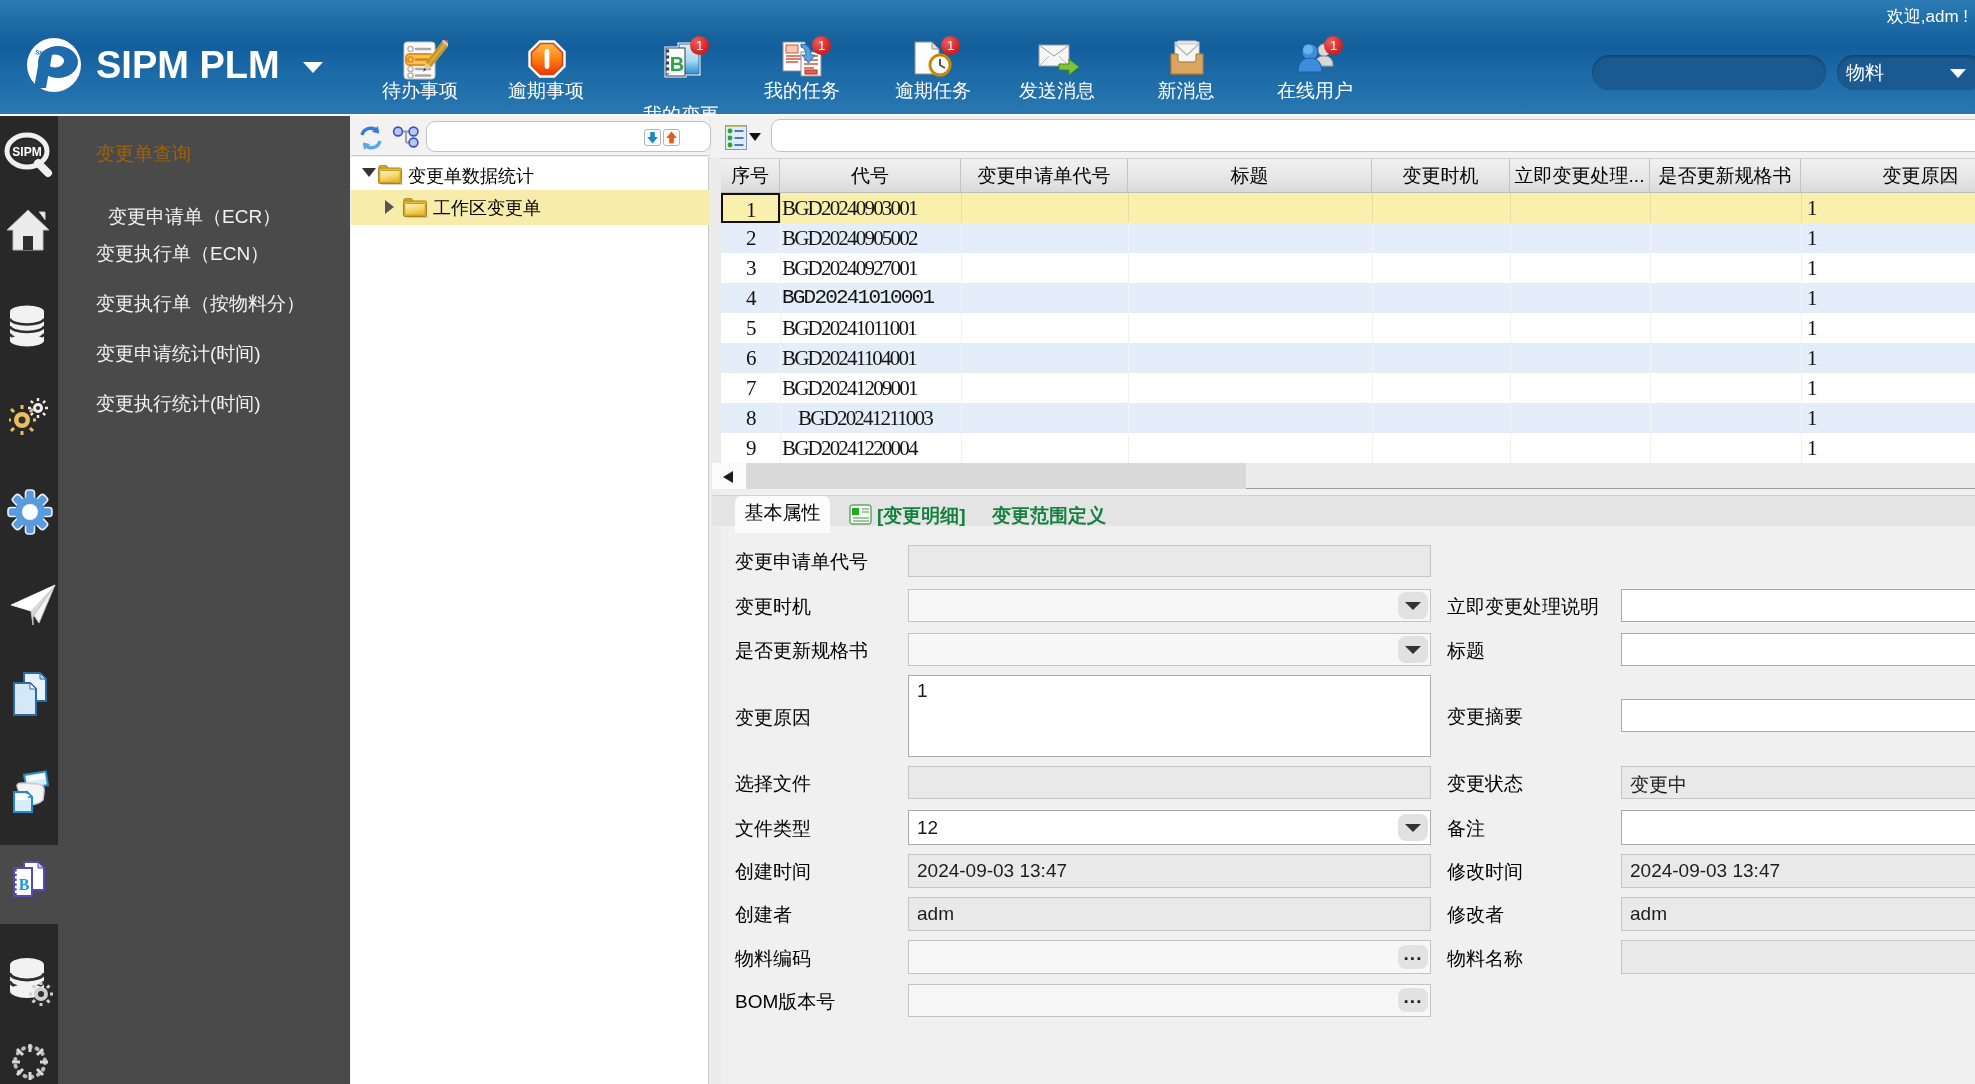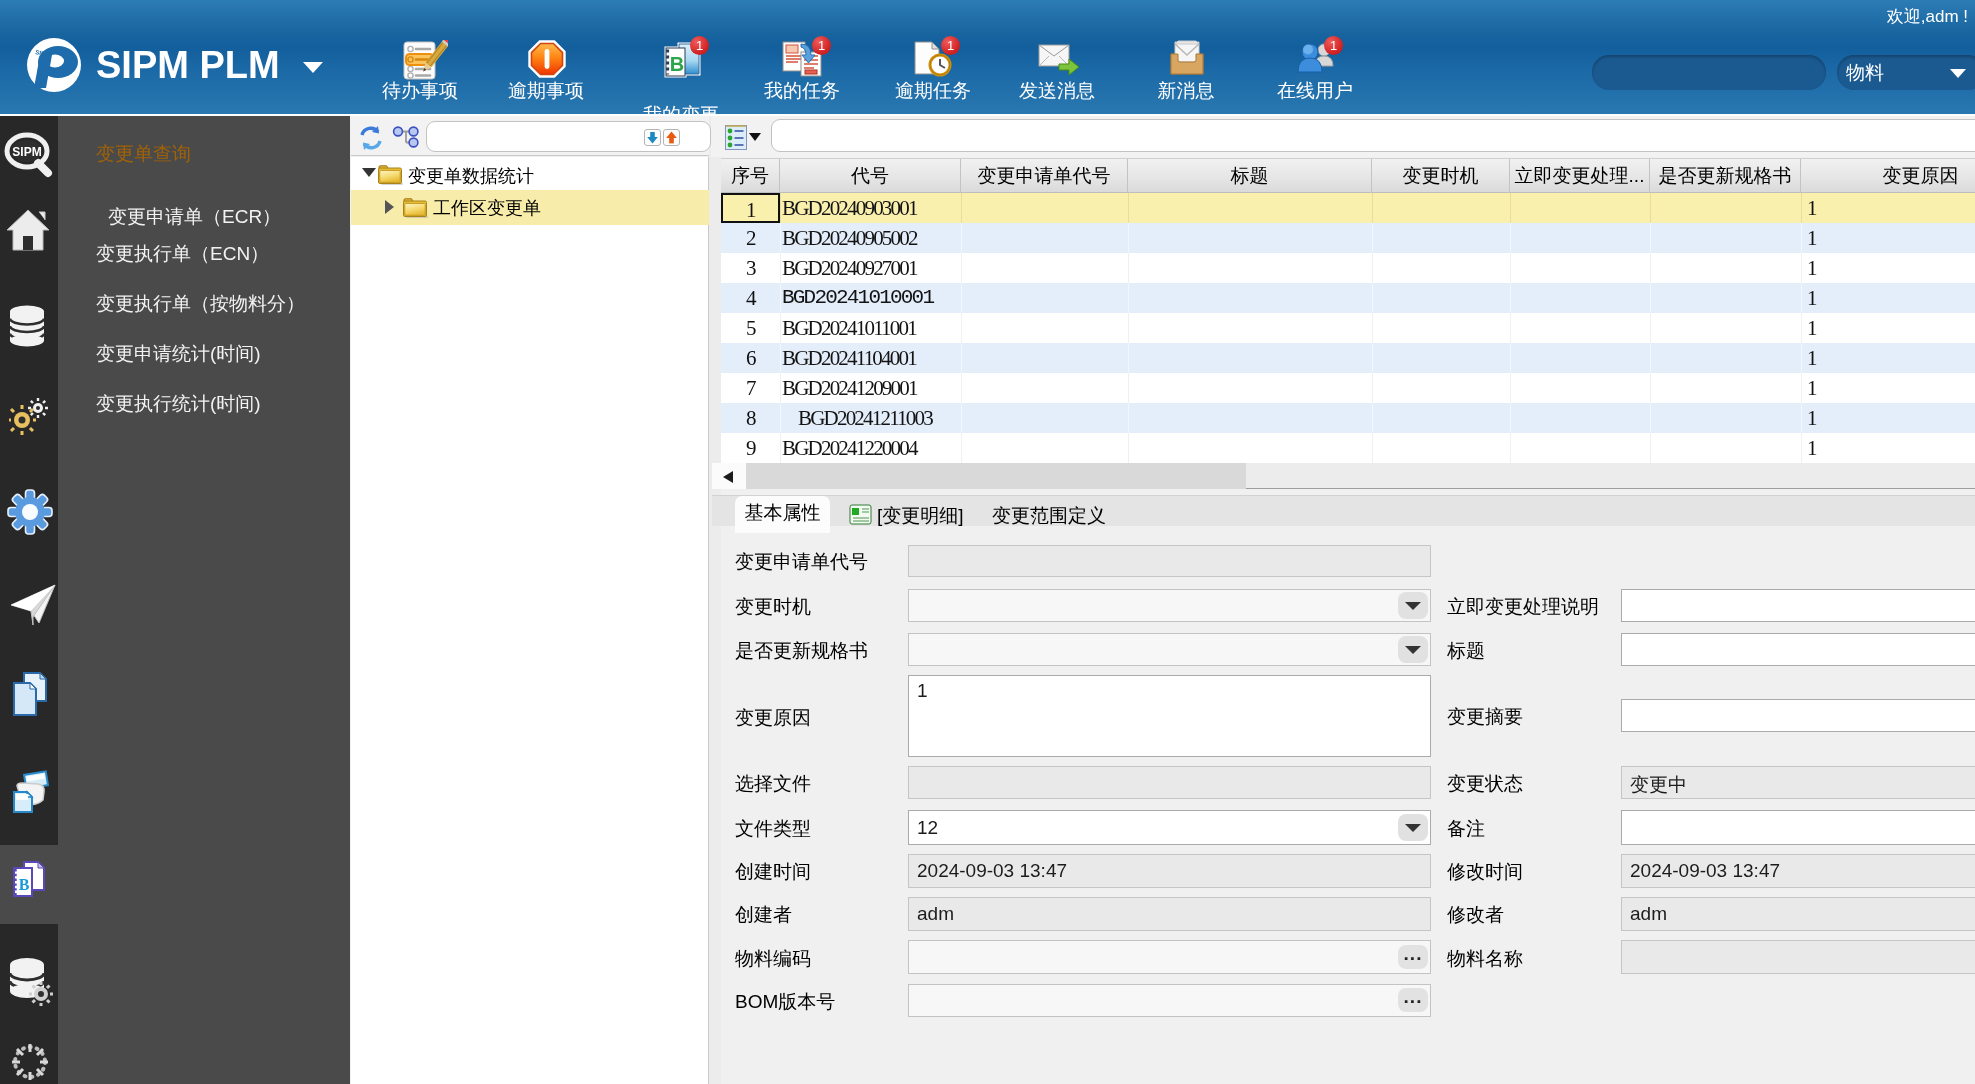--- a/index.html
+++ b/index.html
@@ -51,21 +51,21 @@
 .num { font-family:"Liberation Serif", serif; font-size:21px; letter-spacing:-1.5px; color:#111; line-height:30px; }
 .code { font-family:"Liberation Serif", serif; font-size:21px; letter-spacing:-1.8px; color:#131313; line-height:30px; padding-left:1px; }
 #hscroll { left:712px; top:463px; width:1263px; height:26px; background:#ececec; border-bottom:1px solid #9d9d9d; }
 #hbtn { left:712px; top:463px; width:34px; height:26px; background:#fbfbfb; }
 #hthumb { left:746px; top:463px; width:500px; height:26px; background:#d9d9d9; }
 #harrow { left:723px; top:471px; width:0; height:0; border-top:6px solid transparent; border-bottom:6px solid transparent; border-right:10px solid #1c1c1c; }
 
 
 #tabstrip { left:712px; top:495px; width:1263px; height:31px; background:#e4e4e4; border-top:1px solid #d2d2d2; }
 #activetab { left:735px; top:496px; width:95px; height:37px; background:#fcfcfc; border-radius:7px 7px 0 0; text-align:center; font-size:19px; line-height:34px; }
-.tabtext { top:503px; font-size:19px; color:#000000; }
+.tabtext { top:503px; font-size:19px; color:#15803d;font-weight:bold; }
 
 
 .flabel { font-size:19px; color:#000; white-space:nowrap; }
 .inp { background:#e9e9e9; border:1px solid #c5c5c5; }
 .inpw { background:#fff; border:1px solid #ababab; }
 .inpd { background:#f7f7f7; border:1px solid #c3c3c3; }
 .val { font-size:19px; color:#1c1c1c; padding-left:8px; }
 .ddbtn { width:30px; height:27px; background:#e1e1e1; border-radius:8px; }
 .ddbtn:after { content:""; position:absolute; left:7px; top:10px; border-left:8px solid transparent; border-right:8px solid transparent; border-top:8.5px solid #333; }
 .dotbtn { width:30px; height:24px; background:#e2e2e2; border-radius:8px; text-align:center; line-height:18px; font-size:19px; font-weight:bold; color:#222; letter-spacing:1px; }

